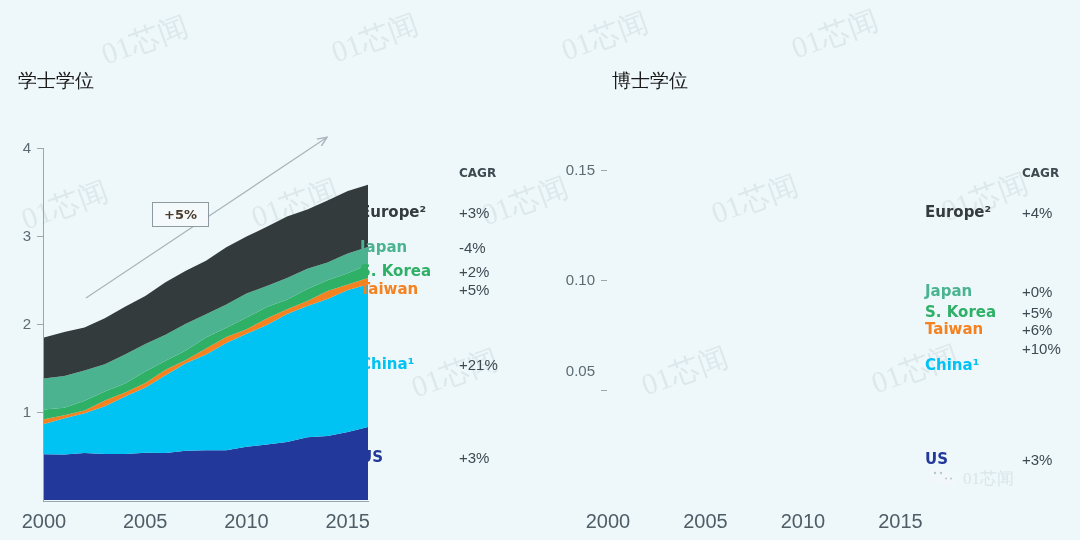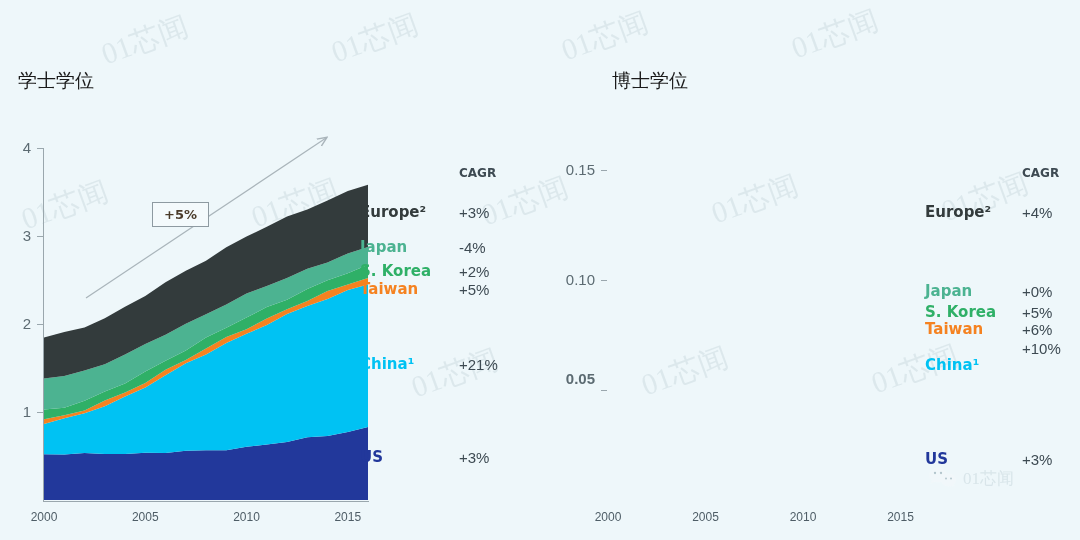--- a/index.html
+++ b/index.html
@@ -54,21 +54,21 @@
   #yaxis-left  { left: 43px;  }
   #xaxis-left  { left: 43px;  top: 501px; width: 326px; }
 
   .tick { position: absolute; width: 6px; height: 1px; background: #9aa7ad; }
 
   .ylabel {
     position: absolute; font-size: 15px; color: #5c6b72;
     text-align: right; font-family: "Liberation Sans", sans-serif;
   }
   .xlabel {
-    position: absolute; font-size: 12px; color: #4e5d66;
+    position: absolute; font-size: 20px; color: #4e5d66;
     top: 510px; text-align: center; width: 60px;
     font-family: "Liberation Sans", sans-serif;
   }
 
   
   .legend-item {
     position: absolute;
     font-size: 15px;
     font-weight: bold;
     font-family: "DejaVu Sans", sans-serif;
@@ -193,21 +193,21 @@
     <div class="cagr-val" style="left: 459px; top: 239px;">-4%</div>
     <div class="legend-item" style="left: 360px; top: 262px; color: rgb(47, 176, 103);">S. Korea</div>
     <div class="cagr-val" style="left: 459px; top: 263px;">+2%</div>
     <div class="legend-item" style="left: 360px; top: 280px; color: rgb(245, 130, 32);">Taiwan</div>
     <div class="cagr-val" style="left: 459px; top: 281px;">+5%</div>
     <div class="legend-item" style="left: 360px; top: 355px; color: rgb(0, 194, 243);">China¹</div>
     <div class="cagr-val" style="left: 459px; top: 356px;">+21%</div>
     <div class="legend-item" style="left: 360px; top: 448px; color: rgb(34, 56, 155);">US</div>
     <div class="cagr-val" style="left: 459px; top: 449px;">+3%</div>
     <div class="tick" style="left: 601px; top: 390px;"></div>
-    <div class="ylabel" style="left: 545px; width: 50px; top: 370px; font-weight: bold;">0.05</div>
+    <div class="ylabel" style="left: 545px; width: 50px; top: 362px;">0.05</div>
     <div class="tick" style="left: 601px; top: 280px;"></div>
     <div class="ylabel" style="left: 545px; width: 50px; top: 271px;">0.10</div>
     <div class="tick" style="left: 601px; top: 170px;"></div>
     <div class="ylabel" style="left: 545px; width: 50px; top: 161px;">0.15</div>
     <div class="xlabel" style="left: 578px;">2000</div>
     <div class="xlabel" style="left: 675.5px;">2005</div>
     <div class="xlabel" style="left: 773px;">2010</div>
     <div class="xlabel" style="left: 870.5px;">2015</div>
     <div class="legend-item" style="left: 925px; top: 203px; color: rgb(51, 59, 60);">Europe²</div>
     <div class="cagr-val" style="left: 1022px; top: 204px;">+4%</div>

